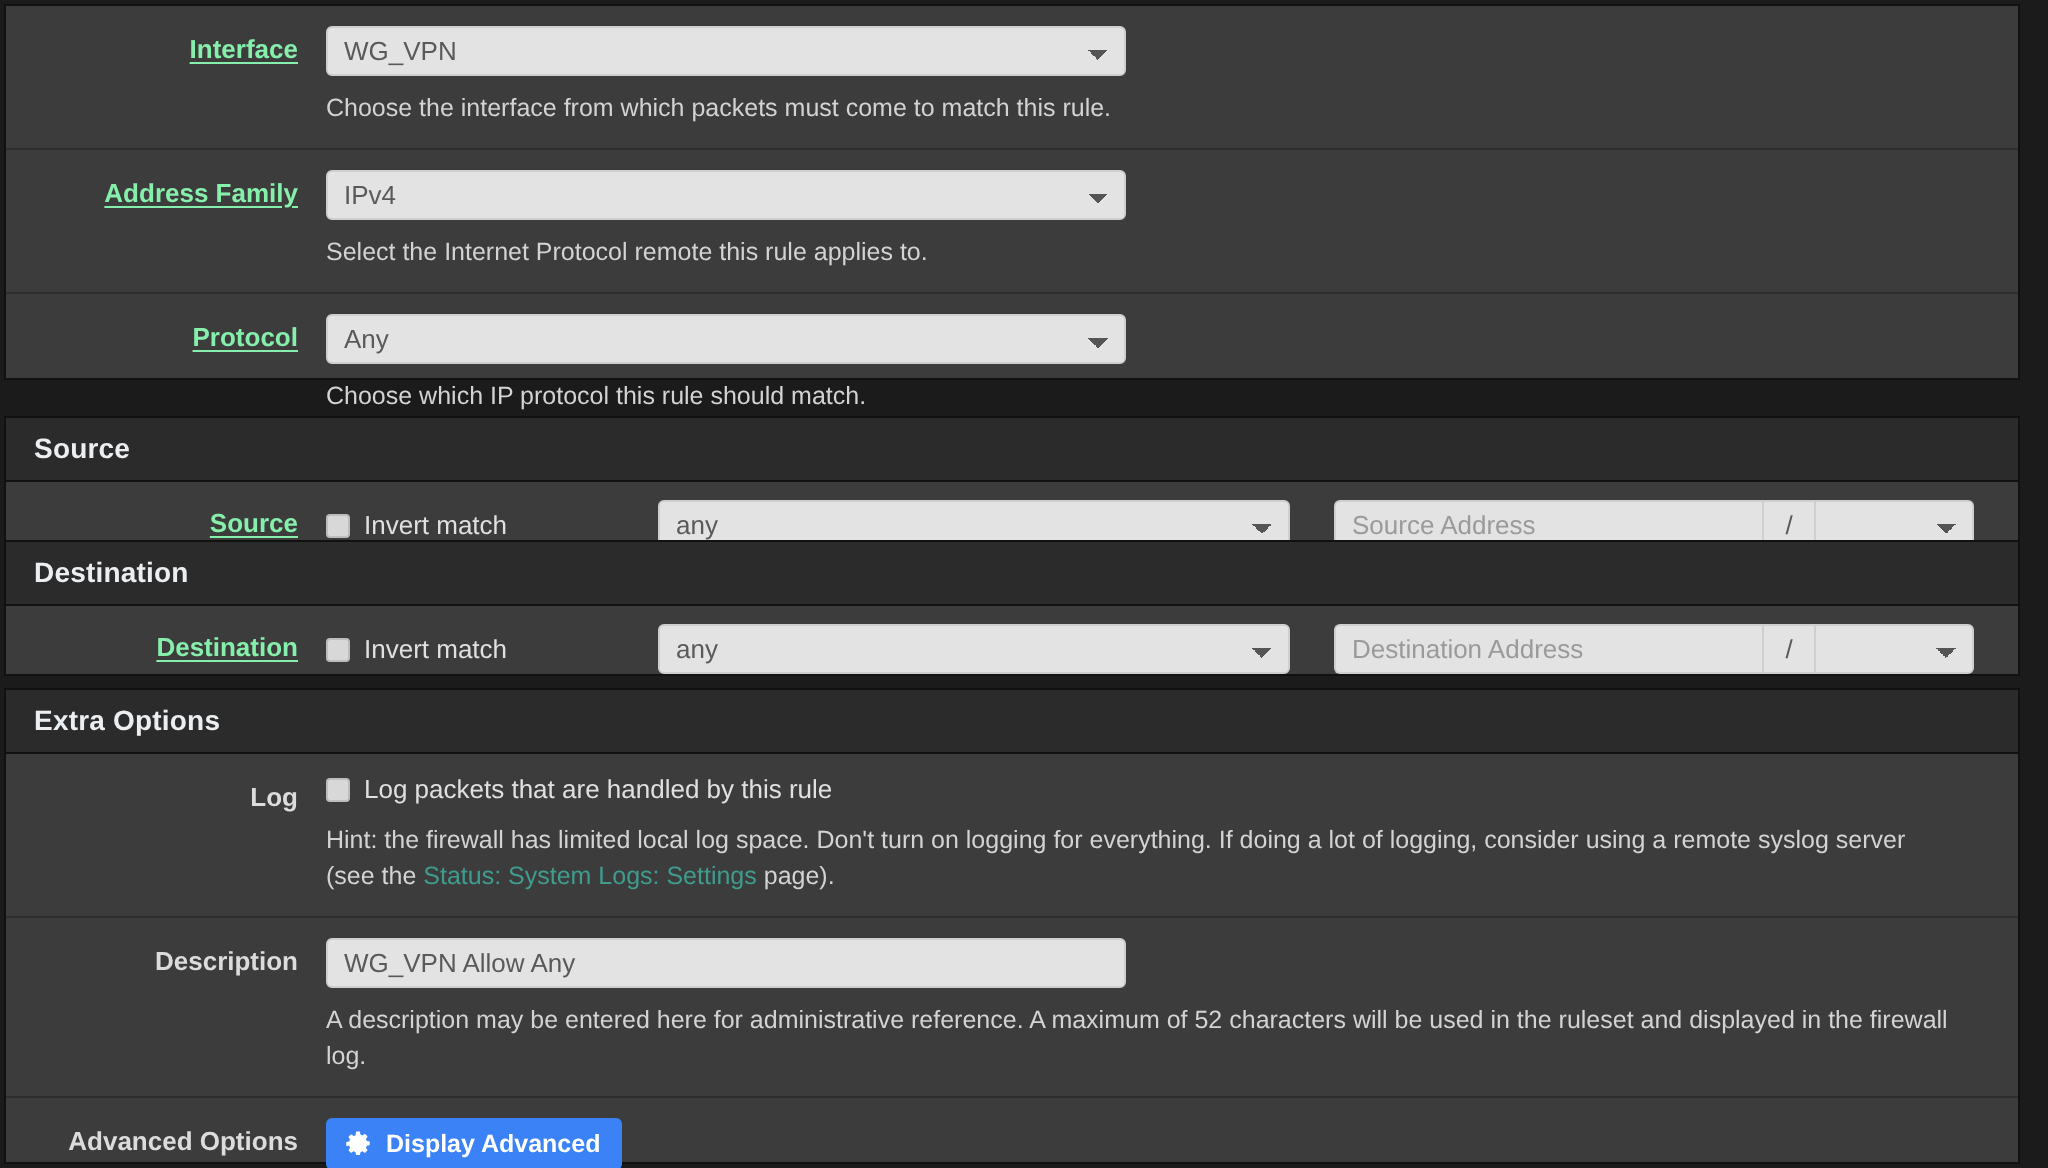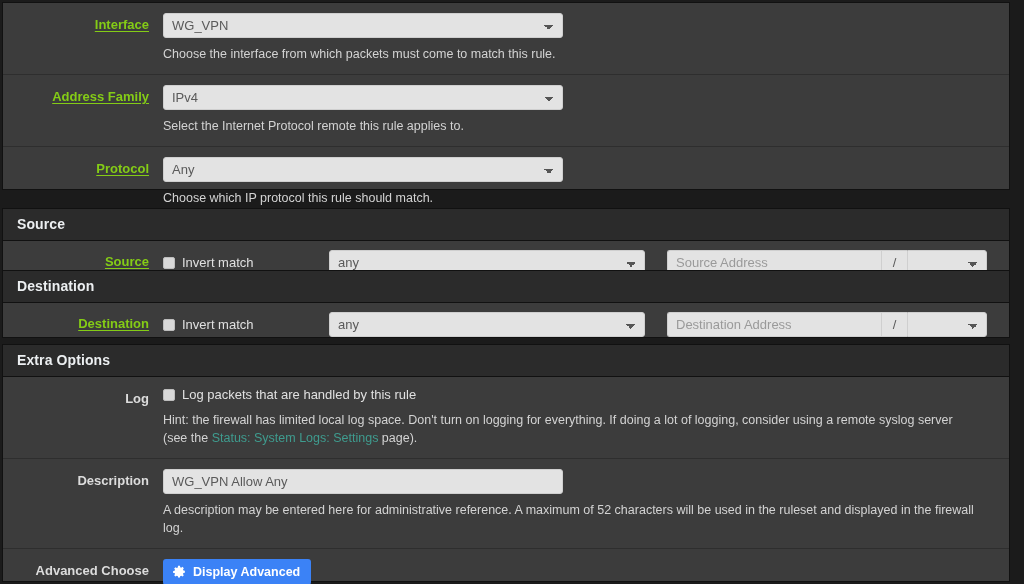--- a/index.html
+++ b/index.html
@@ -62,21 +62,21 @@
     padding-right: 14px;
     padding-top: 4px;
     box-sizing: border-box;
     font-weight: bold;
     font-size: 13px;
     color: #dcdcdc;
   }
   .col-label .lbl-link {
     text-decoration: underline;
     text-underline-offset: 2px;
-    color: #84cc16;
+    color: #86efac;
     cursor: pointer;
   }
   .col-label.plain { font-weight: bold; }
 
   .col-field {
     flex: 1 1 auto;
     padding-right: 14px;
     min-width: 0;
   }
 
@@ -344,21 +344,21 @@
         <span>Description</span>
       </div>
       <div class="col-field">
         <input class="ctl w-main" type="text" value="WG_VPN Allow Any" style="">
         <div class="help">A description may be entered here for administrative reference. A maximum of 52 characters will be used in the ruleset and displayed in the firewall log.</div>
       </div>
     </div>
 
     <div class="row">
       <div class="col-label plain">
-        <span>Advanced Choose</span>
+        <span>Advanced Options</span>
       </div>
       <div class="col-field">
         <button class="btn-advanced">
           <span class="gear">
             <svg class="gear" viewBox="0 0 16 16" xmlns="http://www.w3.org/2000/svg" aria-hidden="true">
               <path fill="#ffffff" d="M8 5.2a2.8 2.8 0 100 5.6 2.8 2.8 0 000-5.6zm0 1.5a1.3 1.3 0 110 2.6 1.3 1.3 0 010-2.6z"></path>
               <path fill="#ffffff" d="M6.9.9h2.2l.3 1.7c.4.13.78.29 1.13.49l1.43-.98 1.56 1.56-.98 1.43c.2.35.36.73.49 1.13l1.67.3v2.2l-1.67.3c-.13.4-.29.78-.49 1.13l.98 1.43-1.56 1.56-1.43-.98c-.35.2-.73.36-1.13.49l-.3 1.67H6.9l-.3-1.67a5.2 5.2 0 01-1.13-.49l-1.43.98-1.56-1.56.98-1.43a5.2 5.2 0 01-.49-1.13L1.3 9.1V6.9l1.67-.3c.13-.4.29-.78.49-1.13l-.98-1.43 1.56-1.56 1.43.98c.35-.2.73-.36 1.13-.49L6.9.9z"></path>
             </svg>
           </span>
           <span>Display Advanced</span>

